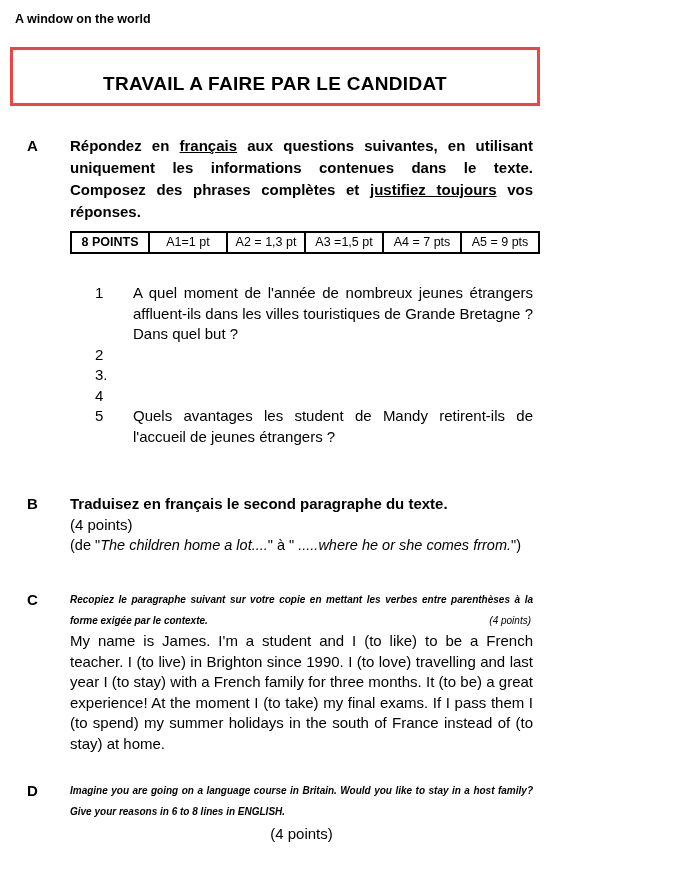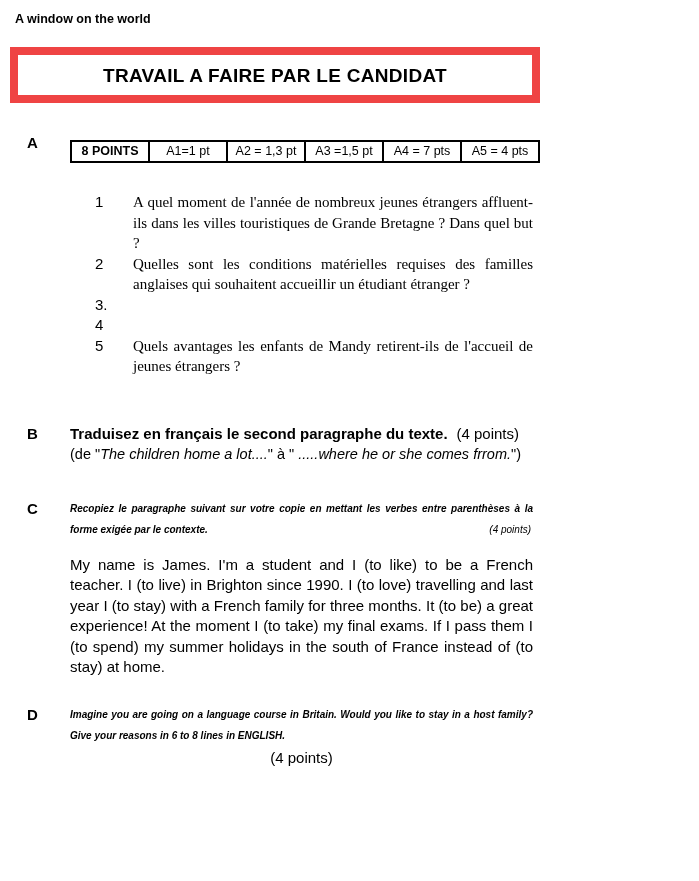--- a/index.html
+++ b/index.html
@@ -14,23 +14,23 @@
   .page { width:564px; height:881px; padding-top:12px; }
 
   .page-header {
     margin-left:15px;
     font-size:12.5px;
     font-weight:bold;
   }
 
   .title-box {
     margin:21px 24px 0 10px;
-    border:8px solid #ef4444;
+    border:3px solid #ef4444;
     text-align:center;
-    padding:10px 0 8px 0;
+    padding:23px 0 8px 0;
   }
   .title-box span {
     font-size:19px;
     font-weight:bold;
     letter-spacing:0.3px;
   }
 
   .exercise {
     display:flex;
     padding-left:27px;
@@ -79,28 +79,28 @@
     flex:0 0 38px;
     margin-left:25px;
     font-size:15px;
     line-height:20.5px;
   }
   .qtext {
     flex:1;
     font-size:15px;
     line-height:20.5px;
     text-align:justify;
-    font-family:Liberation Serif, serif;
   }
 
   .task-line {
     display:flex;
     justify-content:space-between;
     font-size:15px;
     line-height:21px;
+    flex-direction:column;
   }
   .bold { font-weight:bold; }
   .pts { font-weight:normal; padding-right:14px; }
 
   .range-line {
     font-size:14.5px;
     line-height:21px;
   }
   .range-line i { font-family:"Liberation Sans", sans-serif; }
 
@@ -113,21 +113,20 @@
     font-style:italic;
   }
   .task-wrap .pts-abs {
     position:absolute;
     right:2px;
     bottom:0;
     font-weight:normal;
   }
 
   .para {
-    margin-top:15px;
     font-size:15px;
     line-height:20.5px;
     text-align:justify;
   }
 
   .pts-center {
     margin-top:1px;
     text-align:center;
     font-size:15px;
     line-height:21px;
@@ -141,52 +140,52 @@
 
   <div class="page-header">A window on the world</div>
 
   <div class="title-box">
     <span>TRAVAIL A FAIRE PAR LE CANDIDAT</span>
   </div>
 
   <div class="exercise sec-a">
     <div class="letter">A</div>
     <div class="content">
+      <p class="intro"><span>Répondez en </span><span class="u">français</span><span> aux questions suivantes, en utilisant uniquement les informations contenues dans le texte. Composez des phrases complètes et </span><span class="u">justifiez toujours</span><span> vos réponses.</span></p>
 
       <table class="points-table">
         <tbody>
         <tr>
           <td class="th-bold">8 POINTS</td>
           <td>A1=1 pt</td>
           <td>A2 = 1,3 pt</td>
           <td>A3 =1,5 pt</td>
           <td>A4 = 7 pts</td>
-          <td>A5 = 4 pts</td>
+          <td>A5 = 9 pts</td>
         </tr>
         </tbody>
       </table>
 
       <div class="questions">
         <div class="q">
           <span class="qnum">1</span>
           <span class="qtext">A quel moment de l'année de nombreux jeunes étrangers affluent-ils dans les villes touristiques de Grande Bretagne ? Dans quel but ?</span>
         </div>
         <div class="q">
           <span class="qnum">2</span>
-          <span class="qtext">Quelles sont les conditions matérielles requises des familles anglaises qui souhaitent accueillir un étudiant étranger ?</span>
         </div>
         <div class="q">
           <span class="qnum">3.</span>
         </div>
         <div class="q">
           <span class="qnum">4</span>
         </div>
         <div class="q">
           <span class="qnum">5</span>
-          <span class="qtext">Quels avantages les enfants de Mandy retirent-ils de l'accueil de jeunes étrangers ?</span>
+          <span class="qtext">Quels avantages les student de Mandy retirent-ils de l'accueil de jeunes étrangers ?</span>
         </div>
       </div>
     </div>
   </div>
 
   <div class="exercise sec-b">
     <div class="letter">B</div>
     <div class="content">
       <div class="task-line">
         <span class="bold">Traduisez en français le second paragraphe du texte.</span>

